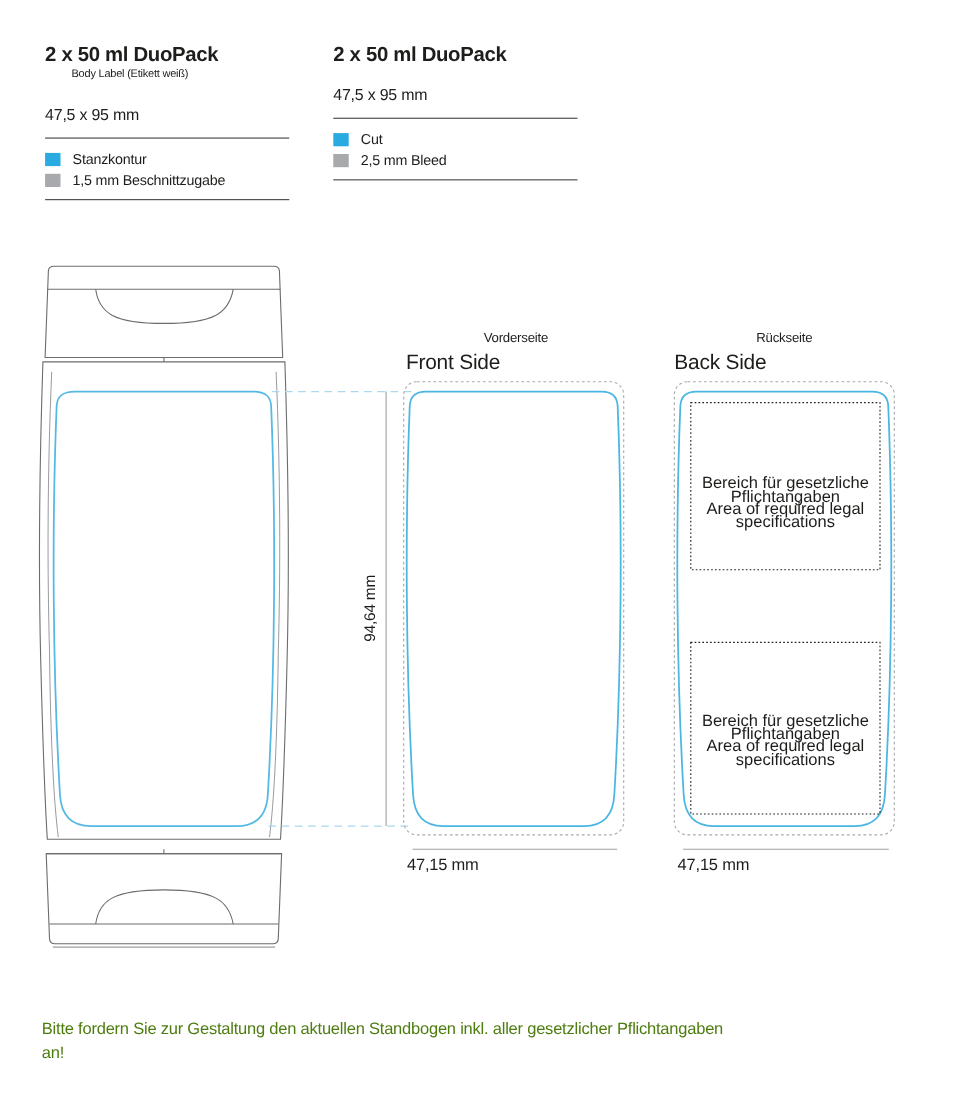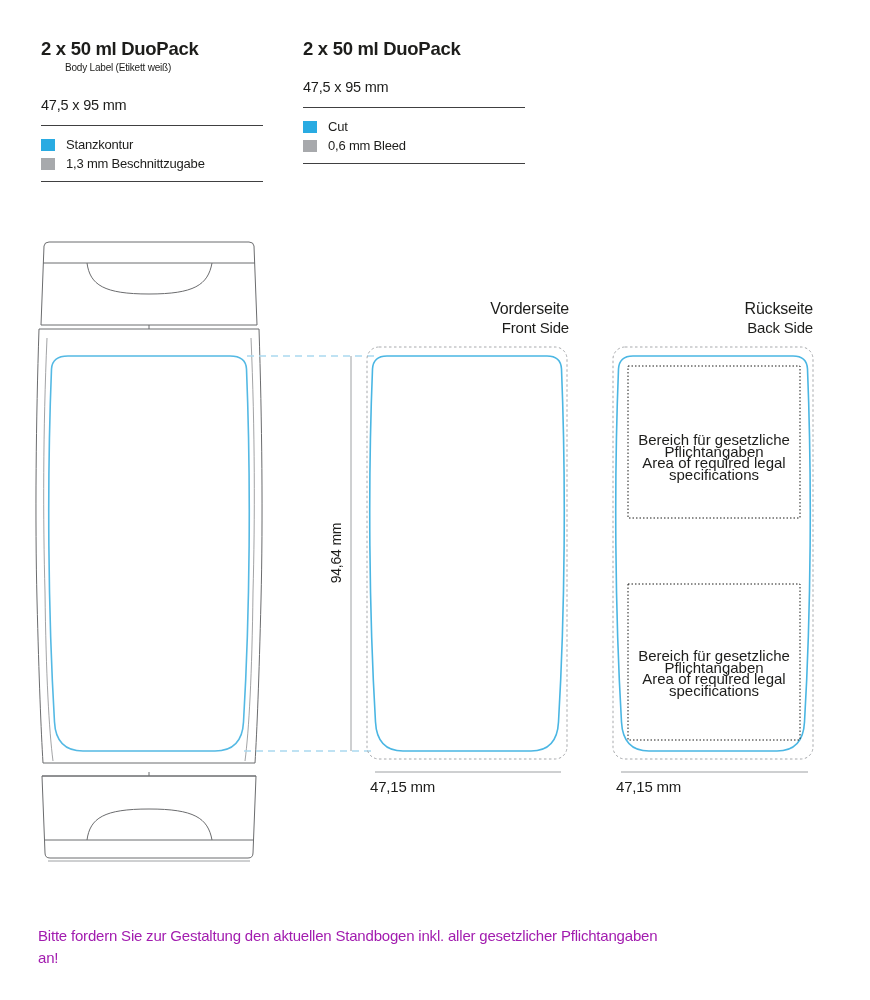--- a/index.html
+++ b/index.html
@@ -15,69 +15,69 @@
   .ib-rule{border:0;border-top:1px solid #404041;margin:12px 0 0 0;height:0;}
   .ib-legend{margin-top:9px;}
   .legend-row{display:flex;align-items:center;height:19px;}
   .swatch{width:14px;height:12px;margin-right:11px;flex:0 0 auto;}
   .sw-cut{background:#29ABE2;}
   .sw-bleed{background:#A7A9AC;}
   .legend-label{font-size:13px;letter-spacing:-0.2px;}
   .ib-rule2{border:0;border-top:1px solid #404041;margin:8px 0 0 0;height:0;}
 
   
-  .panel-title-de{position:absolute;width:200px;text-align:right;font-size:16px;letter-spacing:-0.2px;}
-  .panel-title-en{position:absolute;width:200px;text-align:right;font-size:15px;letter-spacing:-0.2px;}
+  .panel-title-de{position:absolute;width:200px;text-align:center;font-size:12px;letter-spacing:-0.2px;}
+  .panel-title-en{position:absolute;width:200px;text-align:left;font-size:19px;letter-spacing:-0.2px;}
   .dim-text{position:absolute;font-size:15px;letter-spacing:-0.2px;}
   .dim-text-v{position:absolute;left:276px;top:545px;width:120px;text-align:center;
               font-size:14px;letter-spacing:-0.2px;transform:rotate(-90deg);}
   .legal-note{position:absolute;left:628px;width:172px;text-align:center;
               font-size:15px;line-height:11.5px;letter-spacing:0px;color:#1d1d1b;}
 
   
   .footer{position:absolute;left:38px;top:925px;width:620px;font-size:15px;
-          line-height:21.5px;letter-spacing:-0.2px;color:#a21caf;}
+          line-height:21.5px;letter-spacing:-0.2px;color:#4d7c0f;}
 
   svg{position:absolute;left:0;top:0;}
 </style>
 </head>
 <body>
 
 <div id="page">
 
   <div class="info-block" style="left:41px;">
     <div class="ib-title">2 x 50 ml DuoPack</div>
     <div class="ib-subtitle">Body Label (Etikett weiß)</div>
     <div class="ib-size">47,5 x 95 mm</div>
     <hr class="ib-rule">
     <div class="ib-legend">
       <div class="legend-row">
         <span class="swatch sw-cut"></span>
         <span class="legend-label">Stanzkontur</span>
       </div>
       <div class="legend-row">
         <span class="swatch sw-bleed"></span>
-        <span class="legend-label">1,3 mm Beschnittzugabe</span>
+        <span class="legend-label">1,5 mm Beschnittzugabe</span>
       </div>
     </div>
     <hr class="ib-rule2">
   </div>
 
   <div class="info-block" style="left:303px;">
     <div class="ib-title">2 x 50 ml DuoPack</div>
     <div class="ib-size">47,5 x 95 mm</div>
     <hr class="ib-rule">
     <div class="ib-legend">
       <div class="legend-row">
         <span class="swatch sw-cut"></span>
         <span class="legend-label">Cut</span>
       </div>
       <div class="legend-row">
         <span class="swatch sw-bleed"></span>
-        <span class="legend-label">0,6 mm Bleed</span>
+        <span class="legend-label">2,5 mm Bleed</span>
       </div>
     </div>
     <hr class="ib-rule2">
   </div>
 
   <svg width="870" height="1000" viewBox="0 0 870 1000">
 
     <g stroke="#6B6C6E" stroke-width="1" fill="none">
       <path d="M41,325 L44,246 Q44.5,242 49,242 L249,242 Q253.5,242 254,246 L257,325 Z"></path>
       <path d="M43,263 L255,263"></path>

